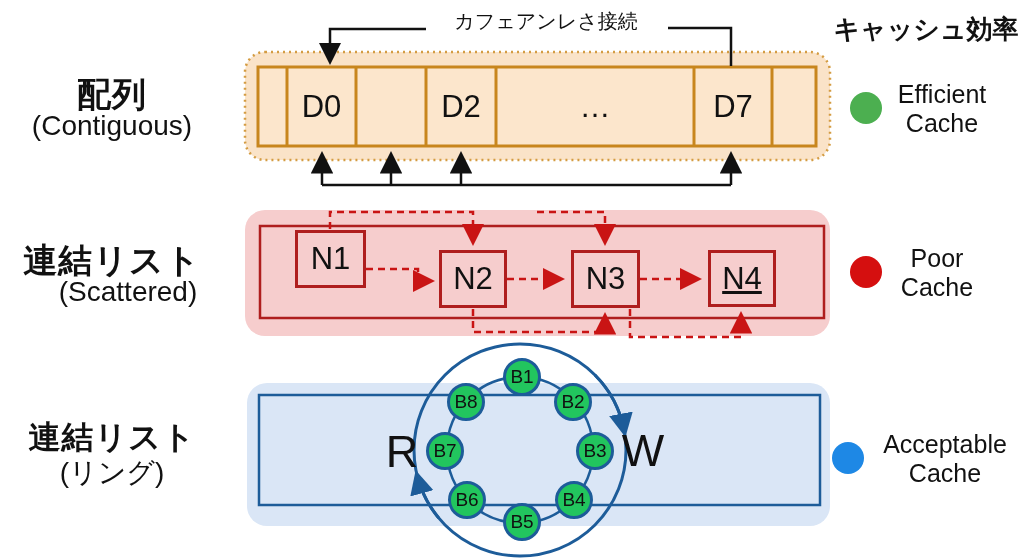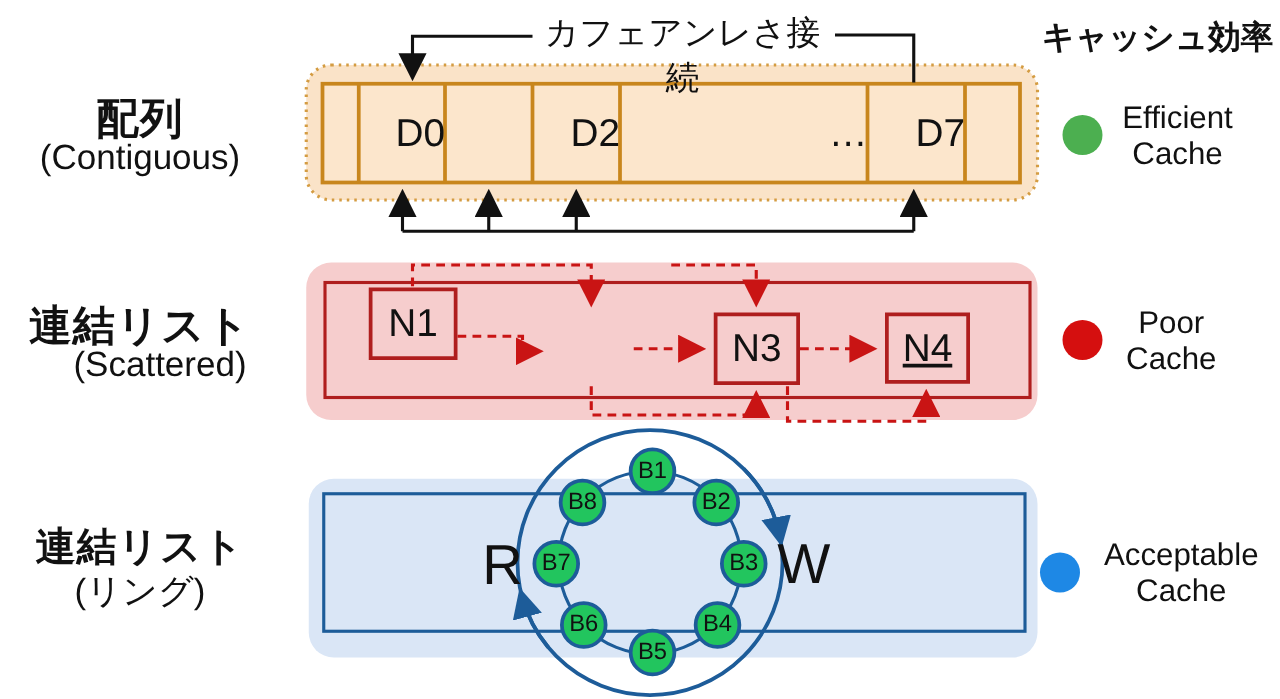--- a/index.html
+++ b/index.html
@@ -3,25 +3,25 @@
 <meta charset="utf-8">
 <style>
   html,body{margin:0;padding:0;background:#fff;}
   body{font-family:"Liberation Sans","DejaVu Sans",sans-serif;color:#111;}
   .stage{position:relative;width:1024px;height:559px;background:#fff;overflow:hidden;}
   .stage svg{position:absolute;left:0;top:0;}
   .abs{position:absolute;}
   .ctr{display:flex;align-items:center;justify-content:center;text-align:center;}
   .row-title{width:224px;left:0;font-weight:bold;font-size:34px;letter-spacing:1px;}
   .row-sub{width:224px;left:0;font-size:28px;}
-  .conn-label{left:424px;top:8px;width:244px;font-size:27px;text-align:center;}
+  .conn-label{left:424px;top:8px;width:244px;font-size:20px;text-align:center;}
   .legend-title{left:828px;top:12px;width:196px;font-size:26px;font-weight:bold;text-align:center;}
   .legend-dot{width:32px;height:32px;border-radius:50%;}
   .legend-text{font-size:25px;line-height:29px;text-align:center;}
-  .dcell{top:67px;height:79px;line-height:79px;text-align:right;font-size:31px;}
+  .dcell{top:67px;height:79px;line-height:79px;text-align:center;font-size:31px;}
   .nnode{background:#F6CDCD;border:3px solid #AF1E1E;font-size:31px;box-sizing:border-box;}
   .bnode{width:38px;height:38px;border-radius:50%;background:#22c55e;border:3px solid #1D5C99;
          font-size:19px;box-sizing:border-box;}
   .rw{font-size:45px;}
   .txt-layer{position:absolute;left:0;top:0;width:100%;height:100%;z-index:30;pointer-events:none;}
   .node-layer{position:absolute;left:0;top:0;width:100%;height:100%;z-index:10;}
   .svg-bg{z-index:0;} .svg-fg{z-index:20;}
 </style>
 </head>
 <body>
@@ -52,20 +52,23 @@
       <rect x="247" y="383" width="583" height="143" rx="20" fill="#DAE6F6"></rect>
       <rect x="259" y="395" width="561" height="110" fill="none" stroke="#1D5C99" stroke-width="2.5"></rect>
       <circle cx="520" cy="450" r="73" fill="none" stroke="#1D5C99" stroke-width="2.5"></circle>
     </g>
   </svg>
 
   <div class="node-layer">
 
     <div class="abs ctr nnode" style="left:295px;top:230px;width:71px;height:58px;">
         <span>N1</span>
+      </div>
+    <div class="abs ctr nnode" style="left:439px;top:250px;width:68px;height:58px;">
+        <span>N2</span>
       </div>
     <div class="abs ctr nnode" style="left:571px;top:250px;width:69px;height:58px;">
         <span>N3</span>
       </div>
     <div class="abs ctr nnode" style="left:708px;top:250px;width:68px;height:57px;text-decoration:underline;">
         <span>N4</span>
       </div>
 
     <div class="abs ctr bnode" style="left:503px;top:358px;">
         <span>B1</span>

